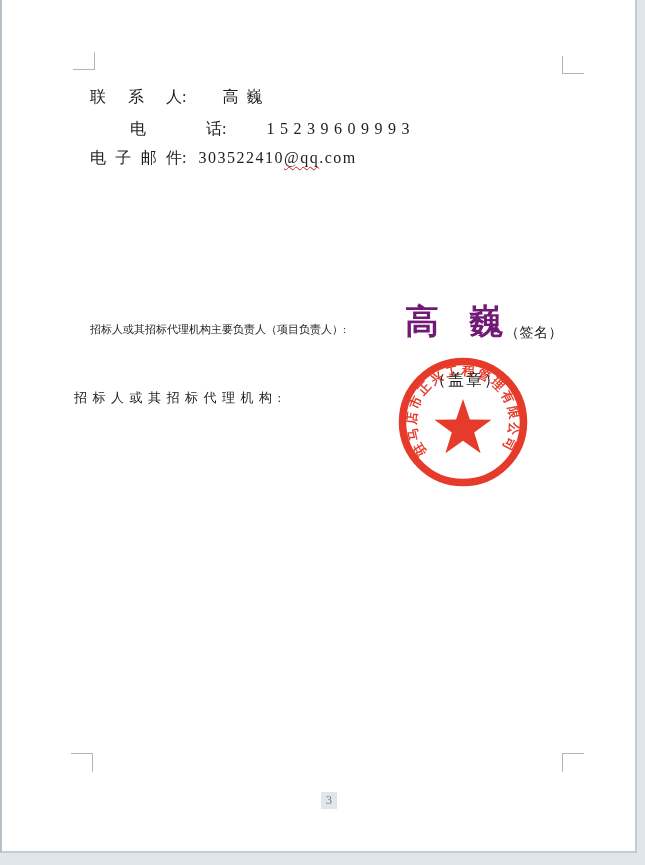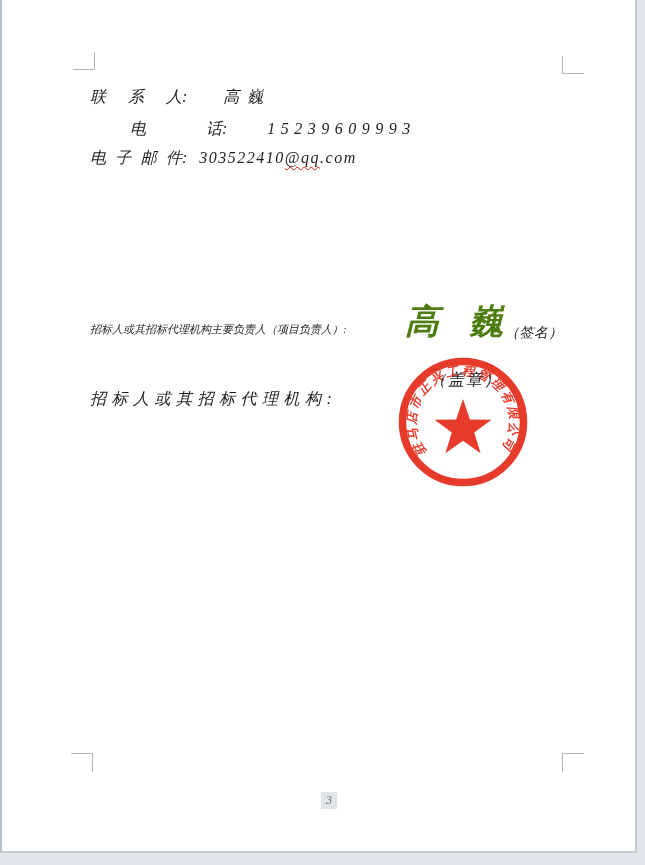--- a/index.html
+++ b/index.html
@@ -9,21 +9,20 @@
     font-family:"Liberation Serif","DejaVu Serif",serif;
     position:relative;overflow:hidden;
   }
   .page{
     position:absolute;left:0;top:0;
     width:633px;height:851px;
     background:#ffffff;
     border-left:2px solid #b7bfc6;
     border-right:2px solid #c3ccd2;
     border-bottom:2px solid #c3ccd2;
-    font-style:italic;
   }
   
   .mark{position:absolute;}
   .mark-tl{left:71px;top:52px;width:21px;height:17px;border-right:1px solid #b5b5b5;border-bottom:1px solid #b5b5b5;}
   .mark-tr{left:560px;top:56px;width:21px;height:17px;border-left:1px solid #b5b5b5;border-bottom:1px solid #b5b5b5;}
   .mark-bl{left:69px;top:753px;width:21px;height:18px;border-right:1px solid #b5b5b5;border-top:1px solid #b5b5b5;}
   .mark-br{left:560px;top:753px;width:21px;height:18px;border-left:1px solid #b5b5b5;border-top:1px solid #b5b5b5;}
 
   .txt{position:absolute;color:#1e1e1e;white-space:nowrap;}
 
@@ -42,28 +41,28 @@
     text-decoration-color:#cf1b1b;
     text-decoration-thickness:1px;
     text-underline-offset:3px;
     text-align:right;
   }
 
   .resp-line{left:88px;top:322px;font-size:11px;}
   .signature{
     left:403px;top:299px;
     font-size:34px;font-weight:900;
-    color:#4d7c0f;
+    color:#701a75;
     font-family:"DejaVu Sans","Liberation Sans",sans-serif;
     line-height:44px;
   }
   .signature .ch2{margin-left:30px;}
   .sig-suffix{left:503px;top:324px;font-size:14px;letter-spacing:0.5px;}
 
-  .seal-line{left:88px;top:389px;font-size:16px;letter-spacing:5.5px;}
+  .seal-line{left:72px;top:389px;font-size:13px;letter-spacing:5.5px;}
   .seal-suffix{left:428px;top:370px;font-size:16px;letter-spacing:2px;z-index:3;}
 
   .seal{position:absolute;left:391px;top:352px;z-index:2;}
   .seal textPath{
     font-family:"DejaVu Sans","Liberation Sans",sans-serif;
     font-weight:bold;
   }
 
   .page-number{
     position:absolute;left:319px;top:792px;

